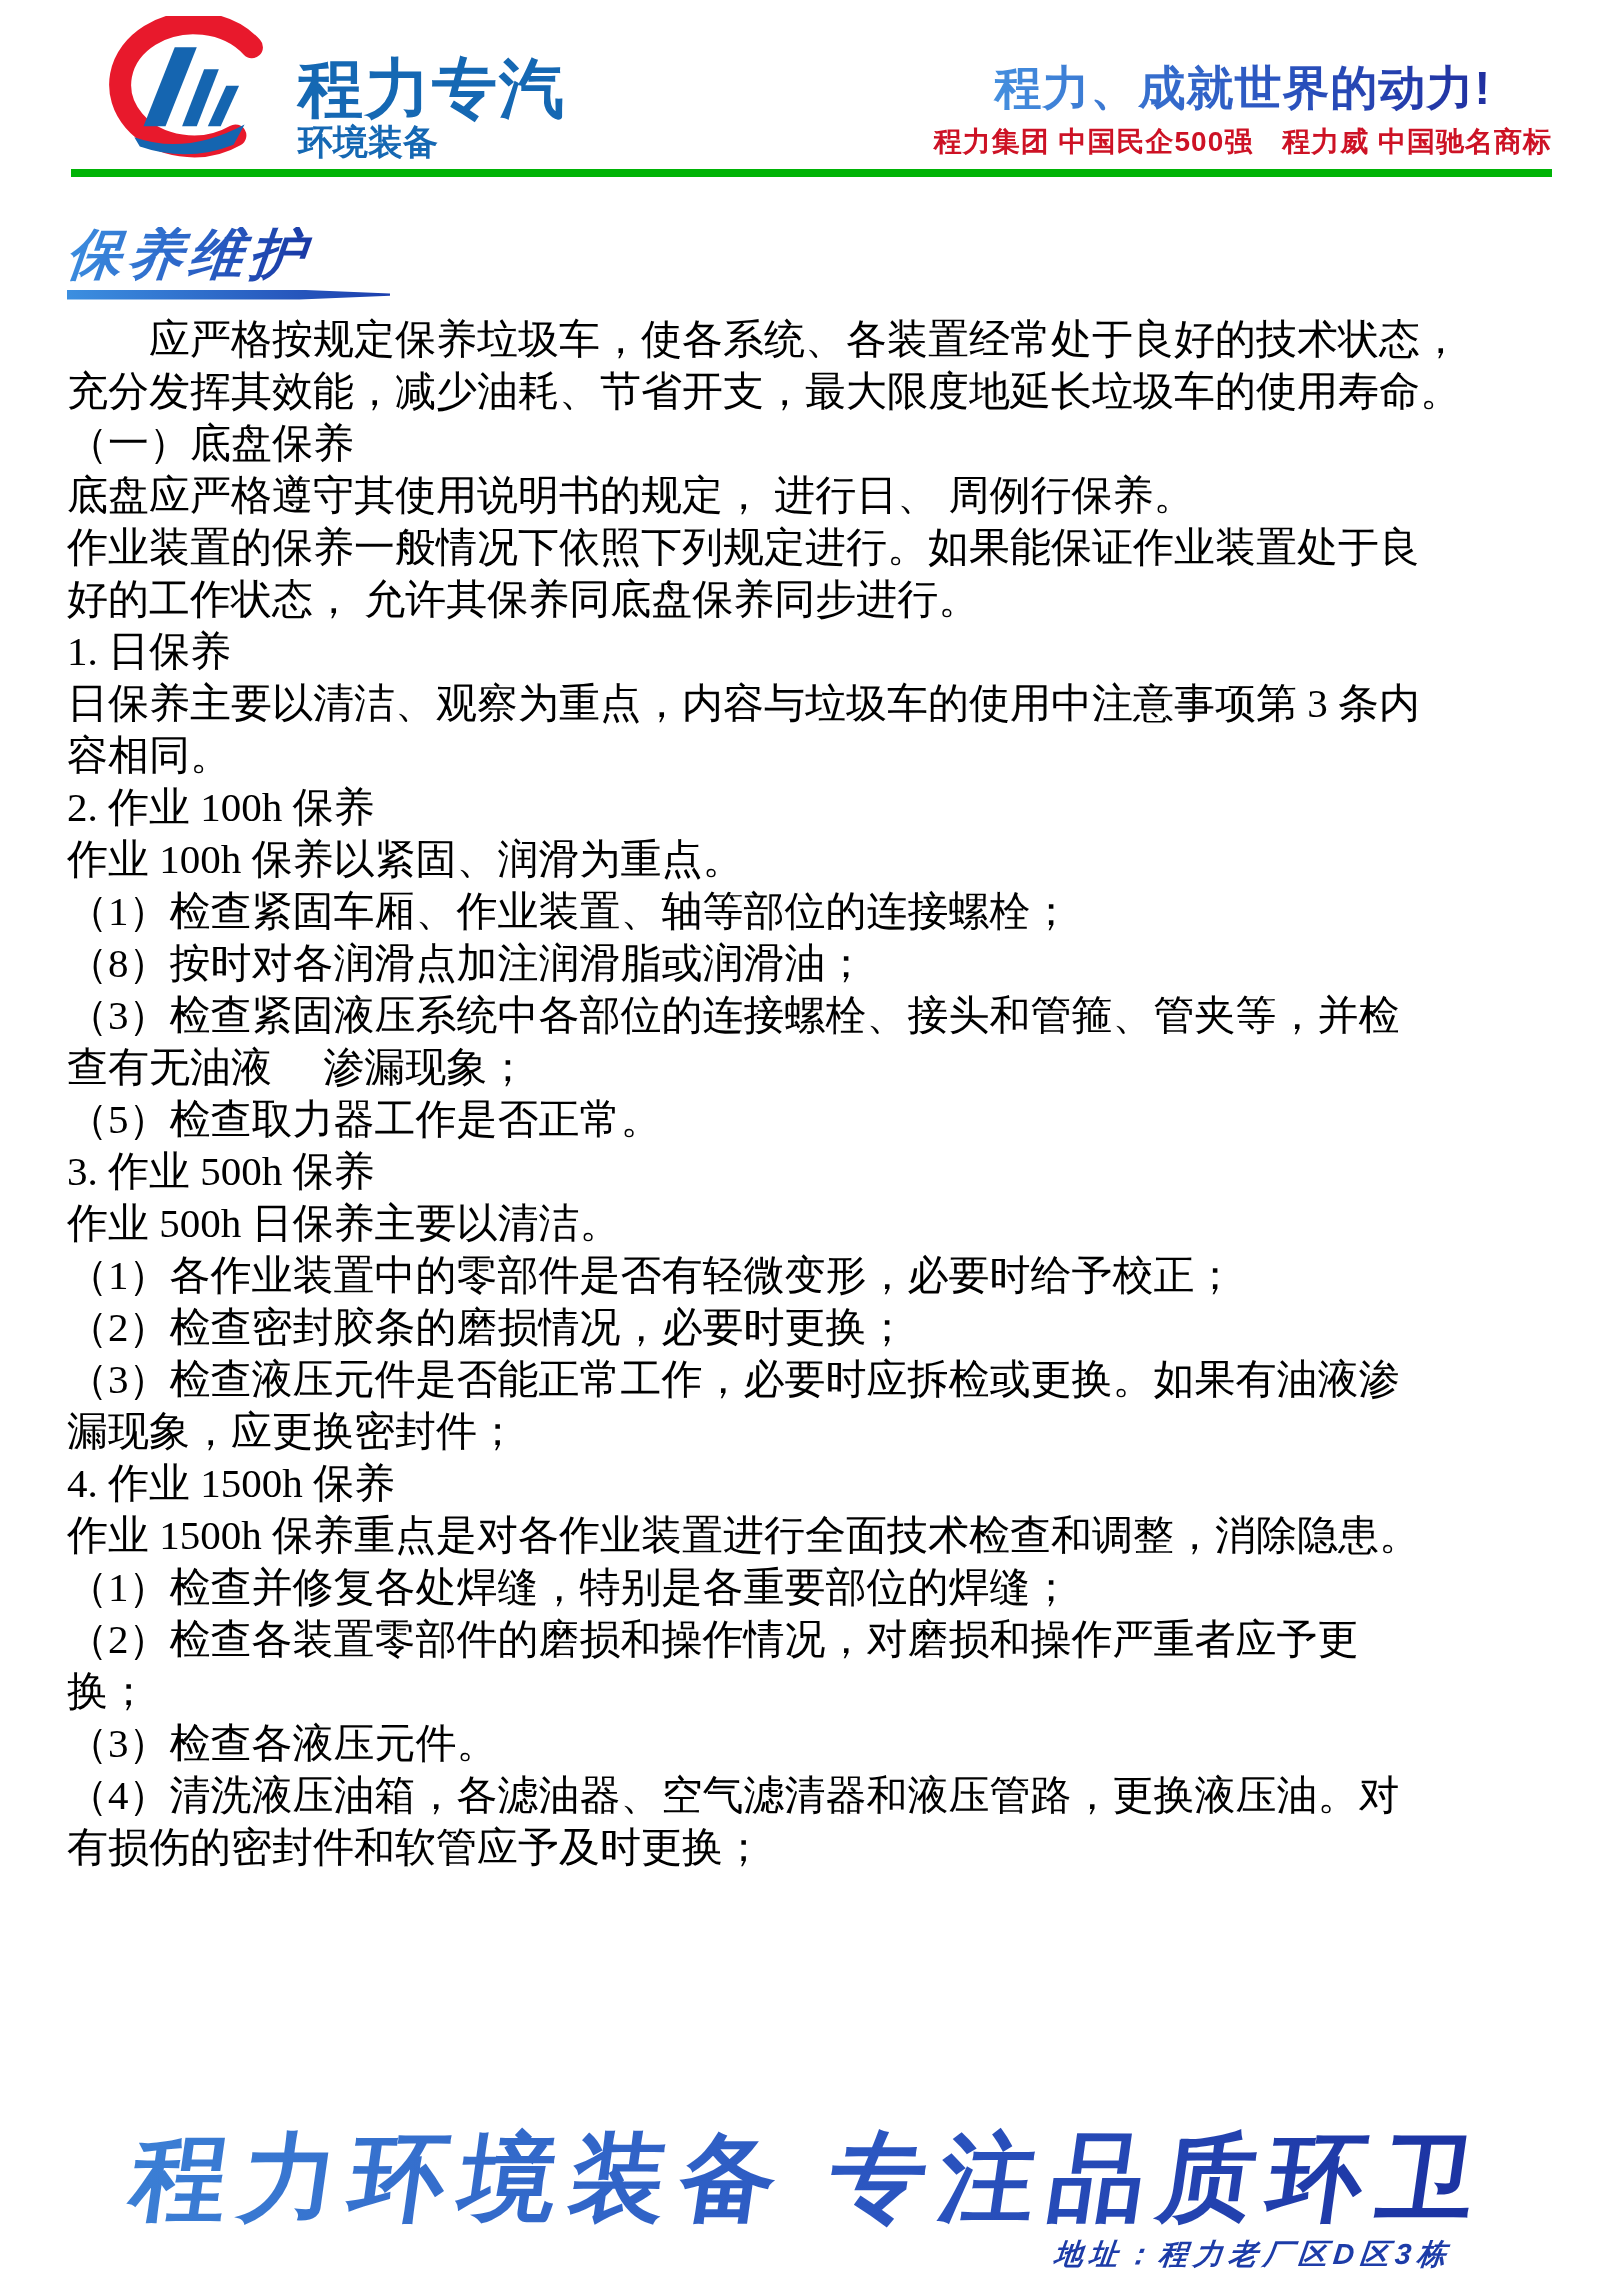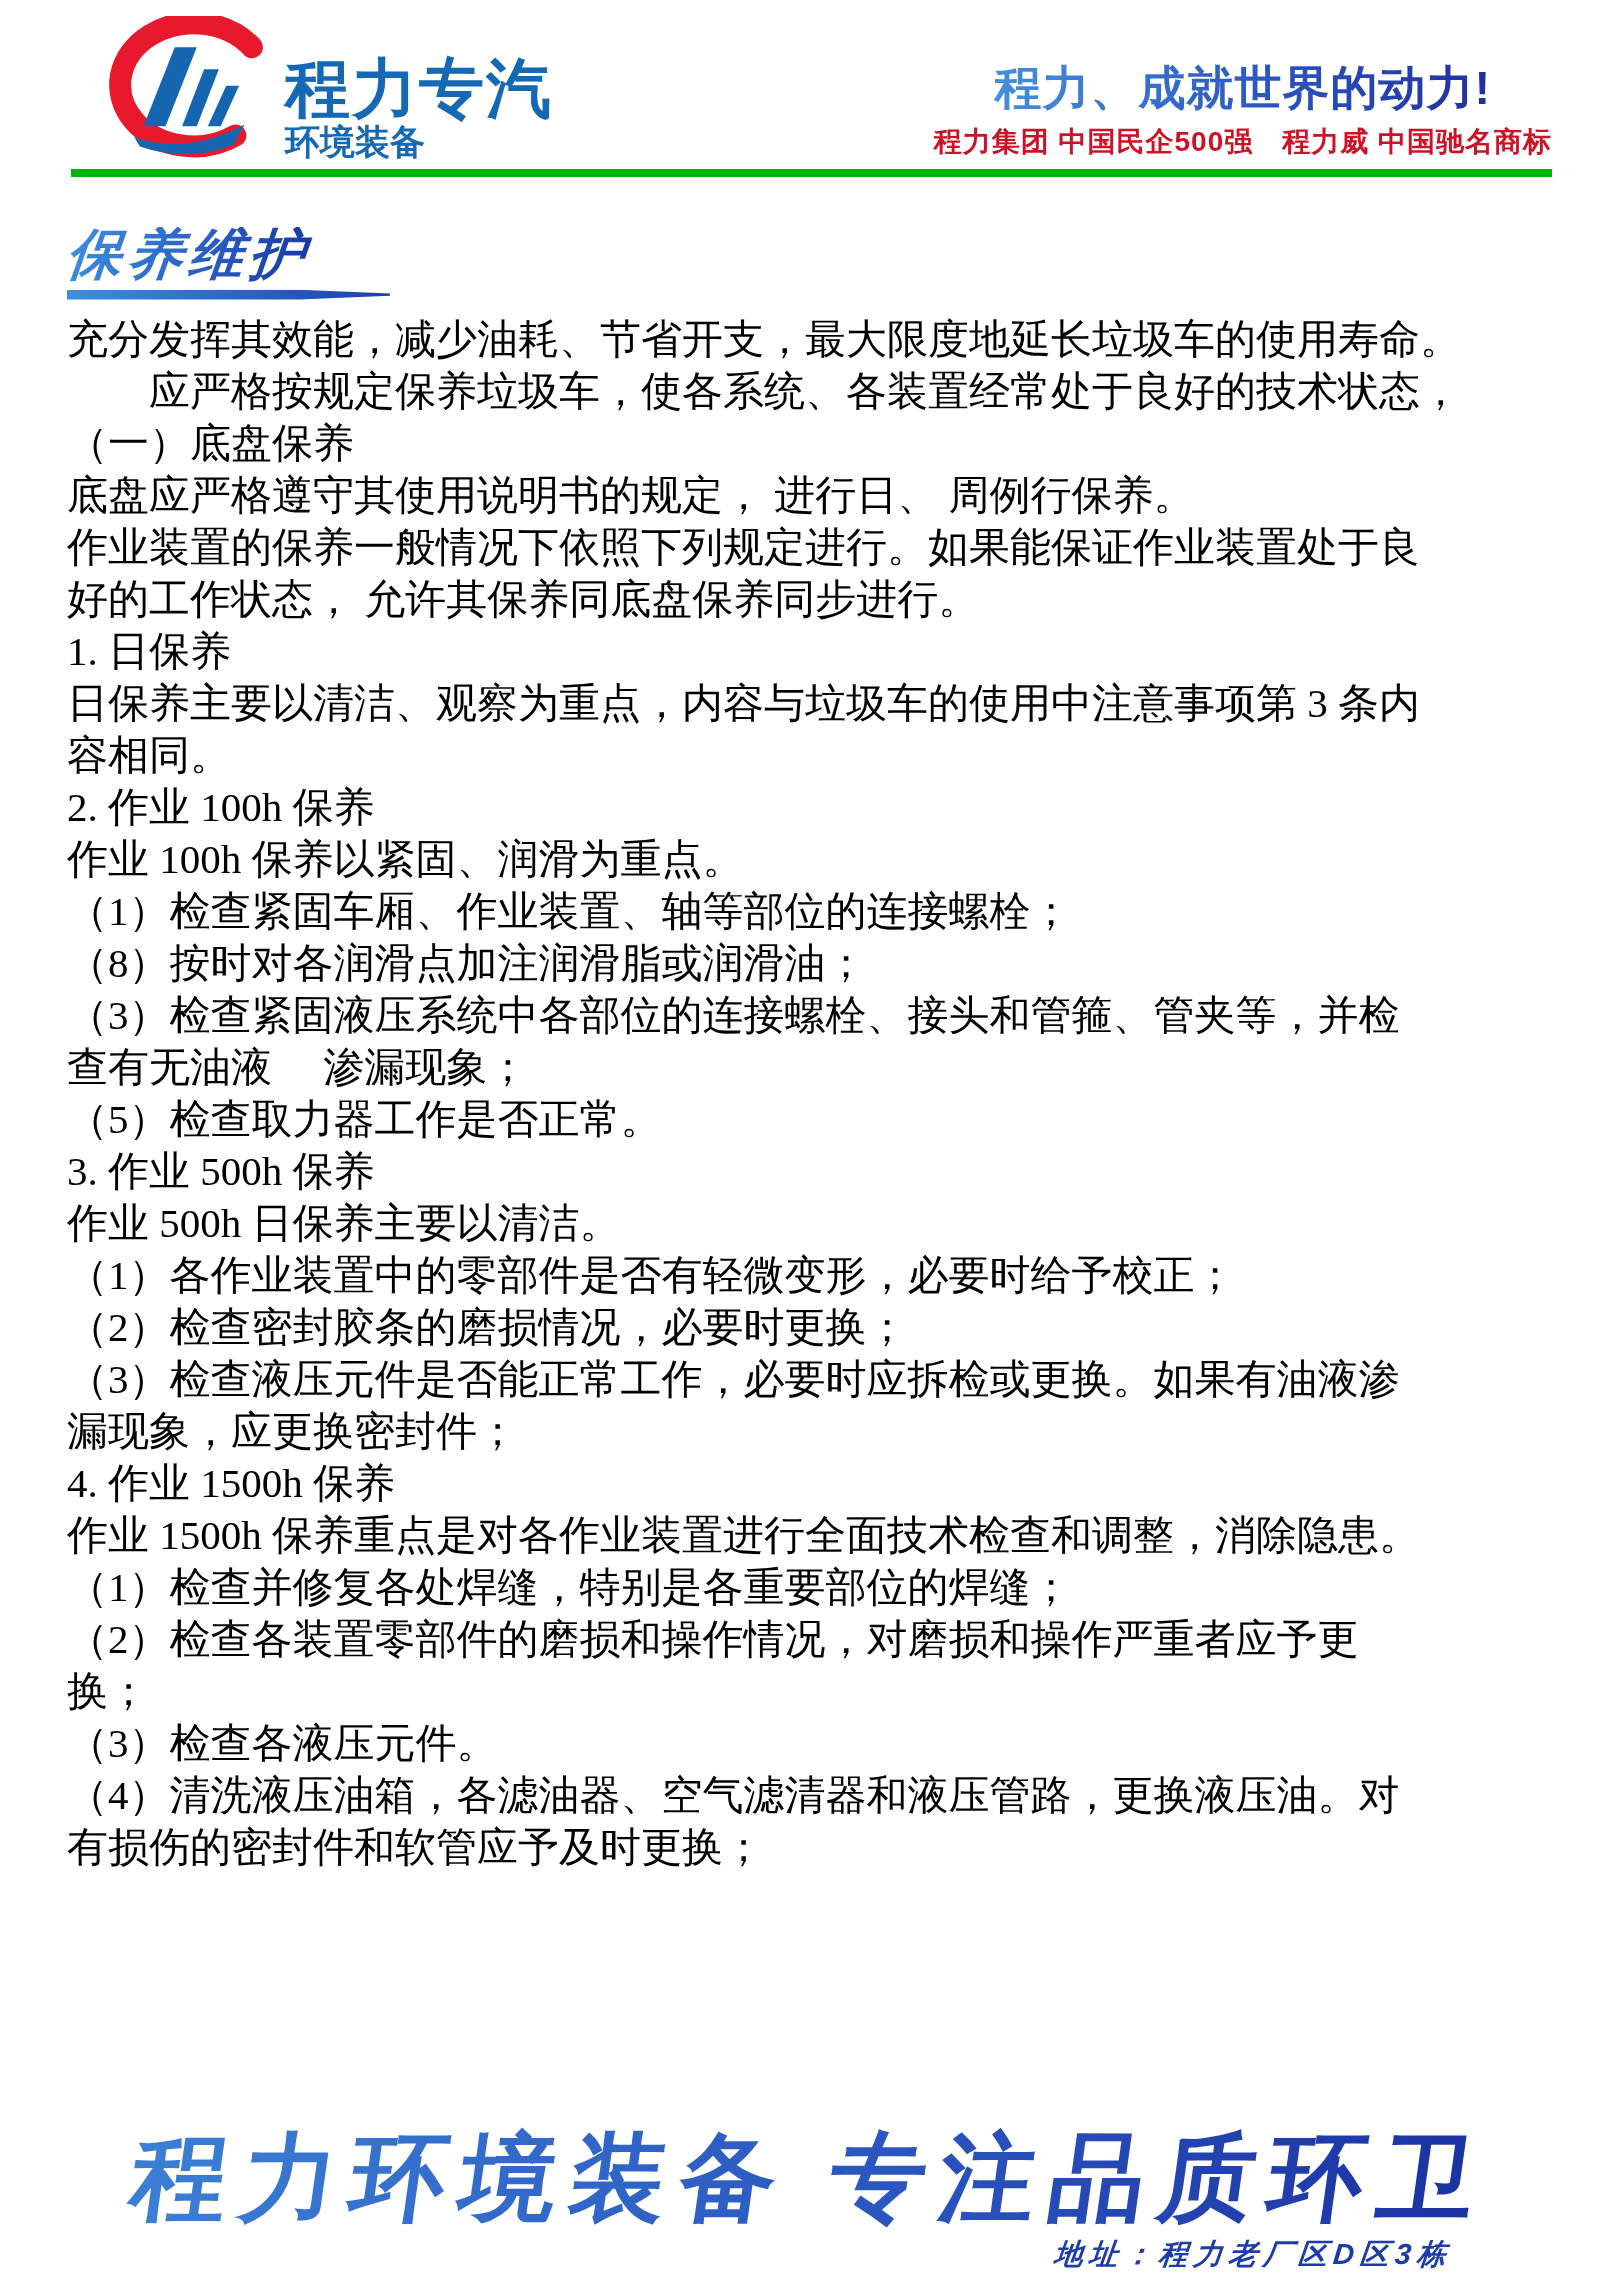--- a/index.html
+++ b/index.html
@@ -12,21 +12,21 @@
     overflow:hidden;
     font-family:"Liberation Sans","DejaVu Sans",sans-serif;
   }
 
   
   .header {
     position:absolute; top:0; left:0; right:0; height:169px;
     display:flex; align-items:flex-end; justify-content:space-between;
     padding:0 69px 5.9px 90px;
   }
-  .logo { display:flex; align-items:flex-end; gap:9px; }
+  .logo { display:flex; align-items:flex-end; gap:22px; }
   .logo-icon { width:186px; height:147px; flex:0 0 auto; }
   .logo-text { width:271px; padding-bottom:2px; }
   .brand {
     font-size:65px; font-weight:bold; color:#1568b3;
     line-height:1.0; letter-spacing:2px; white-space:nowrap;
   }
   .brand-sub {
     margin-top:2px;
     font-size:35px; font-weight:bold; color:#1568b3;
     display:flex; justify-content:space-between; line-height:1.1;text-align:center;
@@ -117,22 +117,22 @@
   </header>
 
   <div class="green-rule"></div>
 
   <main class="main">
     <h1 class="doc-title">
       <span class="title-text">保养维护</span>
       <div class="title-underline"></div>
     </h1>
     <div class="body-text">
+        <div class="line">　　应严格按规定保养垃圾车，使各系统、各装置经常处于良好的技术状态，</div>
         <div class="line">充分发挥其效能，减少油耗、节省开支，最大限度地延长垃圾车的使用寿命。</div>
-        <div class="line">　　应严格按规定保养垃圾车，使各系统、各装置经常处于良好的技术状态，</div>
         <div class="line">（一）底盘保养</div>
         <div class="line">底盘应严格遵守其使用说明书的规定， 进行日、 周例行保养。</div>
         <div class="line">作业装置的保养一般情况下依照下列规定进行。如果能保证作业装置处于良</div>
         <div class="line">好的工作状态， 允许其保养同底盘保养同步进行。</div>
         <div class="line">1. 日保养</div>
         <div class="line">日保养主要以清洁、观察为重点，内容与垃圾车的使用中注意事项第 3 条内</div>
         <div class="line">容相同。</div>
         <div class="line">2. 作业 100h 保养</div>
         <div class="line">作业 100h 保养以紧固、润滑为重点。</div>
         <div class="line">（1）检查紧固车厢、作业装置、轴等部位的连接螺栓；</div>

